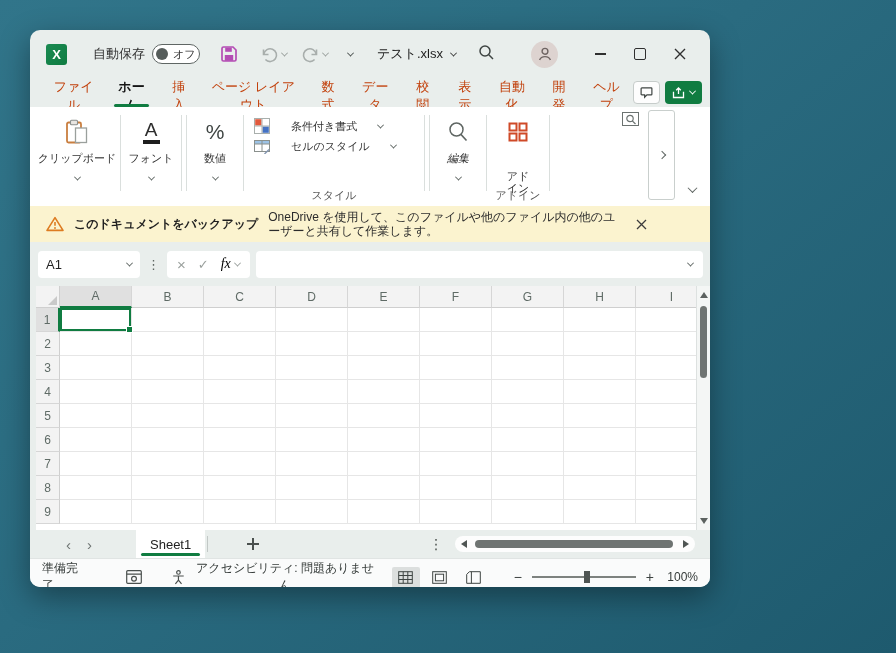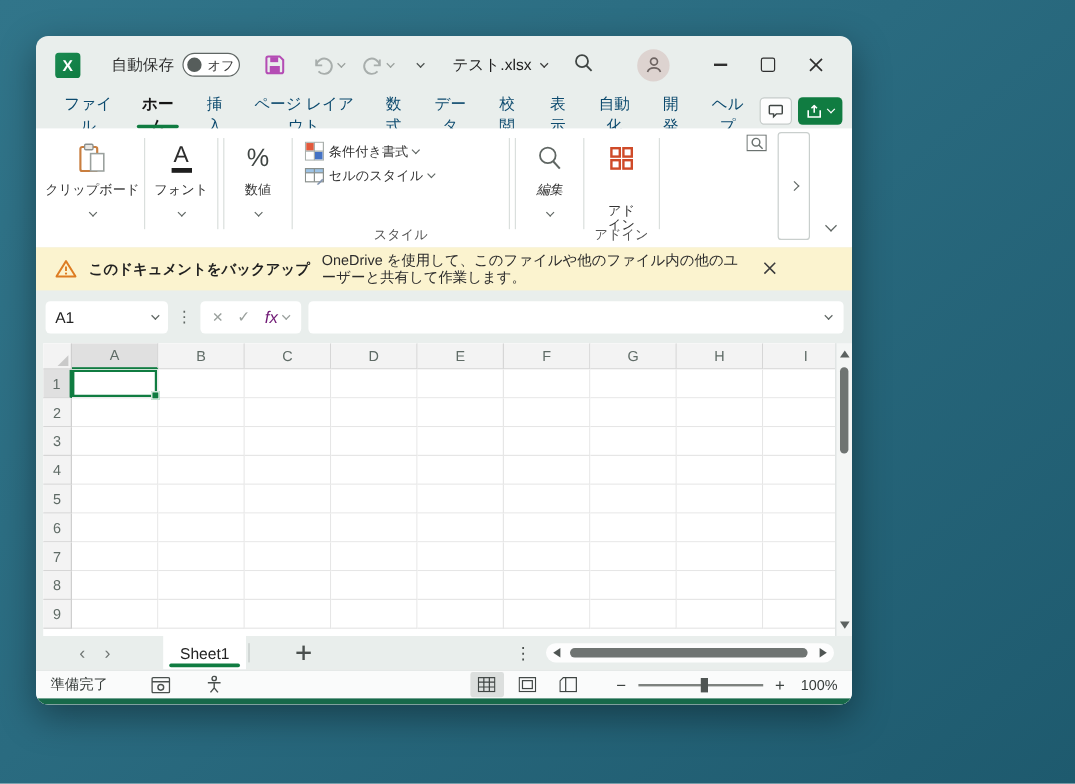--- a/index.html
+++ b/index.html
@@ -33,36 +33,36 @@
   .doc-title{margin-left:18px;font-size:13px;color:#1f1f1f;display:flex;align-items:center;gap:8px;}
   .tb-right{margin-left:auto;display:flex;align-items:center;}
   .searchbtn{padding:6px 10px;background:none;border:none;}
   .avatar{width:27px;height:27px;border-radius:50%;background:#ddd3d0;display:flex;align-items:center;justify-content:center;margin:0 22px 0 26px;}
   .winctl{width:40px;height:34px;background:none;border:none;display:flex;align-items:center;justify-content:center;}
   .mini-bar{width:11px;height:1.5px;background:#2f2f2f;display:block;}
   .max-box{width:10px;height:10px;border:1.4px solid #2f2f2f;border-radius:2px;display:block;}
   
   .tabrow{height:29px;display:flex;align-items:center;padding:0 8px 0 12px;flex:0 0 auto;}
   .rtabs{display:flex;height:100%;}
-  .rtab{position:relative;background:none;border:none;padding:0 11px;font-size:13px;color:#0c4a6e;height:100%;font-family:inherit;}
+  .rtab{position:relative;background:none;border:none;padding:0 11px;font-size:13px;color:#c2410c;height:100%;font-family:inherit;}
   .rtab.sel{color:#151515;font-weight:bold;}
   .rtab.sel::after{content:"";position:absolute;left:9px;right:9px;bottom:0;height:3px;border-radius:2px;background:#107c41;}
   .tabrow-right{margin-left:auto;display:flex;align-items:center;gap:5px;}
   .comment-btn{width:27px;height:23px;border:1px solid #c6ccca;border-radius:4px;background:#fdfdfd;display:flex;align-items:center;justify-content:center;}
   .share-btn{height:23px;border:none;border-radius:4px;background:#107c41;color:#fff;display:flex;align-items:center;gap:5px;padding:0 7px;}
   
   .ribbon{height:99px;background:#fff;position:relative;display:flex;padding:0 0 0 6px;flex:0 0 auto;}
   .rgroup{display:flex;flex-direction:column;align-items:center;padding-top:9px;position:relative;}
   .rgroup .ric{height:32px;display:flex;align-items:center;justify-content:center;}
   .rgroup .rlabel{font-size:11px;color:#333;margin-top:3px;white-space:nowrap;}
   .rgroup .gchev{margin-top:10px;color:#5f6663;}
   .gdiv{width:1px;background:#dadfdd;margin:8px 2px;height:76px;flex:0 0 auto;}
   .g-clip{width:82px;} .g-font{width:56px;} .g-align{width:52px;} .g-num{width:52px;}
   .g-styles{width:168px;align-items:flex-start;padding-left:8px;}
-  .stylerow{display:flex;align-items:center;gap:4px;background:none;border:none;padding:2px 0;font-size:11px;color:#333;font-family:inherit;white-space:nowrap;}
+  .stylerow{display:flex;align-items:center;gap:21px;background:none;border:none;padding:2px 0;font-size:11px;color:#333;font-family:inherit;white-space:nowrap;}
   .stylerow .chev{color:#5f6663;}
   .group-bottom{position:absolute;bottom:3px;left:0;right:0;text-align:center;font-size:11px;color:#555;}
   .g-cells{width:52px;} .g-edit{width:52px;}
   .g-addins{width:58px;gap:19px;}
   .g-addins .rlabel{width:28px;white-space:normal;text-align:center;line-height:12px;}
   .font-ico{display:flex;flex-direction:column;align-items:center;}
   .font-ico span{font-size:19px;color:#2d2d2d;line-height:19px;}
   .font-ico b{width:17px;height:4px;background:#1e1e1e;margin-top:1px;}
   .pct{font-size:21px;color:#3f4543;}
   .ribbon-right{position:absolute;right:6px;top:0;bottom:0;width:62px;}
@@ -77,21 +77,21 @@
   .notif-action{margin-left:auto;background:#fdfdfa;border:1px solid #868b89;border-radius:13px;padding:4px 11px;font-size:12px;color:#1f1f1f;white-space:nowrap;font-family:inherit;}
   .notif-close{background:none;border:none;font-size:15px;color:#3c3c3c;padding:2px 10px;}
   
   .fbar{height:44px;display:flex;align-items:center;padding:0 7px 0 8px;gap:0;flex:0 0 auto;}
   .namebox{width:102px;height:27px;background:#fff;border-radius:4px;display:flex;align-items:center;padding:0 8px;box-sizing:border-box;font-size:13px;color:#222;}
   .namebox .chev{margin-left:auto;color:#5f6663;}
   .vdots{color:#5f6663;font-size:13px;padding:0 7px;letter-spacing:0;}
   .fxbox{height:27px;background:#fff;border-radius:4px;display:flex;align-items:center;gap:12px;padding:0 10px;color:#9aa09d;}
   .fx-x{font-size:15px;}
   .fx-check{font-size:13px;}
-  .fx-fx{font-family:Liberation Sans, sans-serif;font-style:italic;font-size:14px;color:#701a75;display:flex;align-items:center;gap:4px;}
+  .fx-fx{font-family:Liberation Serif, serif;font-style:italic;font-size:14px;color:#000000;display:flex;align-items:center;gap:4px;}
   .finput{flex:1;height:27px;background:#fff;border-radius:4px;margin-left:6px;display:flex;align-items:center;justify-content:flex-end;padding:0 10px;color:#5f6663;}
   
   .gridzone{position:relative;height:244px;flex:0 0 auto;}
   .gridwrap{position:absolute;left:6px;top:0;width:660px;height:244px;background:#fff;overflow:hidden;}
   .ghead{display:flex;height:22px;}
   .corner{flex:0 0 24px;background:#f3f3f3;border-right:1px solid #cfcfcf;border-bottom:1px solid #cfcfcf;position:relative;box-sizing:border-box;}
   .corner::after{content:"";position:absolute;right:2px;bottom:2px;border-style:solid;border-width:0 0 9px 9px;border-color:transparent transparent #c9c9c9 transparent;}
   .colhdrs{display:flex;flex:1;overflow:hidden;}
   .colhdr{flex:0 0 72px;height:22px;background:#f3f3f3;border-right:1px solid #d6d6d6;border-bottom:1px solid #cfcfcf;
     display:flex;align-items:center;justify-content:center;font-size:12px;color:#5f6b66;box-sizing:border-box;}
@@ -537,20 +537,21 @@
         <rect x="0.7" y="0.7" width="14.6" height="12.6" rx="1" fill="none" stroke="#4a504e" stroke-width="1.2"></rect>
         <line x1="0.7" y1="4.2" x2="15.3" y2="4.2" stroke="#4a504e" stroke-width="1.2"></line>
         <circle cx="8" cy="8.8" r="2.4" fill="none" stroke="#4a504e" stroke-width="1.2"></circle>
       </svg>
     </button>
     <button class="sb-access" style="background:none;border:none;font-family:inherit;">
       <svg width="13" height="15" viewBox="0 0 13 15">
         <circle cx="6.5" cy="2.4" r="1.8" fill="none" stroke="#4a504e" stroke-width="1.2"></circle>
         <path d="M1.2 6h10.6M6.5 6v4.2M6.5 10.2 3.4 14M6.5 10.2 9.6 14" fill="none" stroke="#4a504e" stroke-width="1.2"></path>
       </svg>
+      <span class="sb-text">アクセシビリティ: 問題ありません</span>
     </button>
     <div class="sb-right">
       <button class="viewbtn sel">
         <svg width="15" height="13" viewBox="0 0 15 13">
           <g stroke="#3f4543" fill="none">
             <rect x="0.7" y="0.7" width="13.6" height="11.6"></rect>
             <line x1="0.7" y1="4.5" x2="14.3" y2="4.5"></line>
               <line x1="0.7" y1="8.5" x2="14.3" y2="8.5"></line>
             <line x1="5.2" y1="0.7" x2="5.2" y2="12.3"></line>
               <line x1="9.8" y1="0.7" x2="9.8" y2="12.3"></line>

